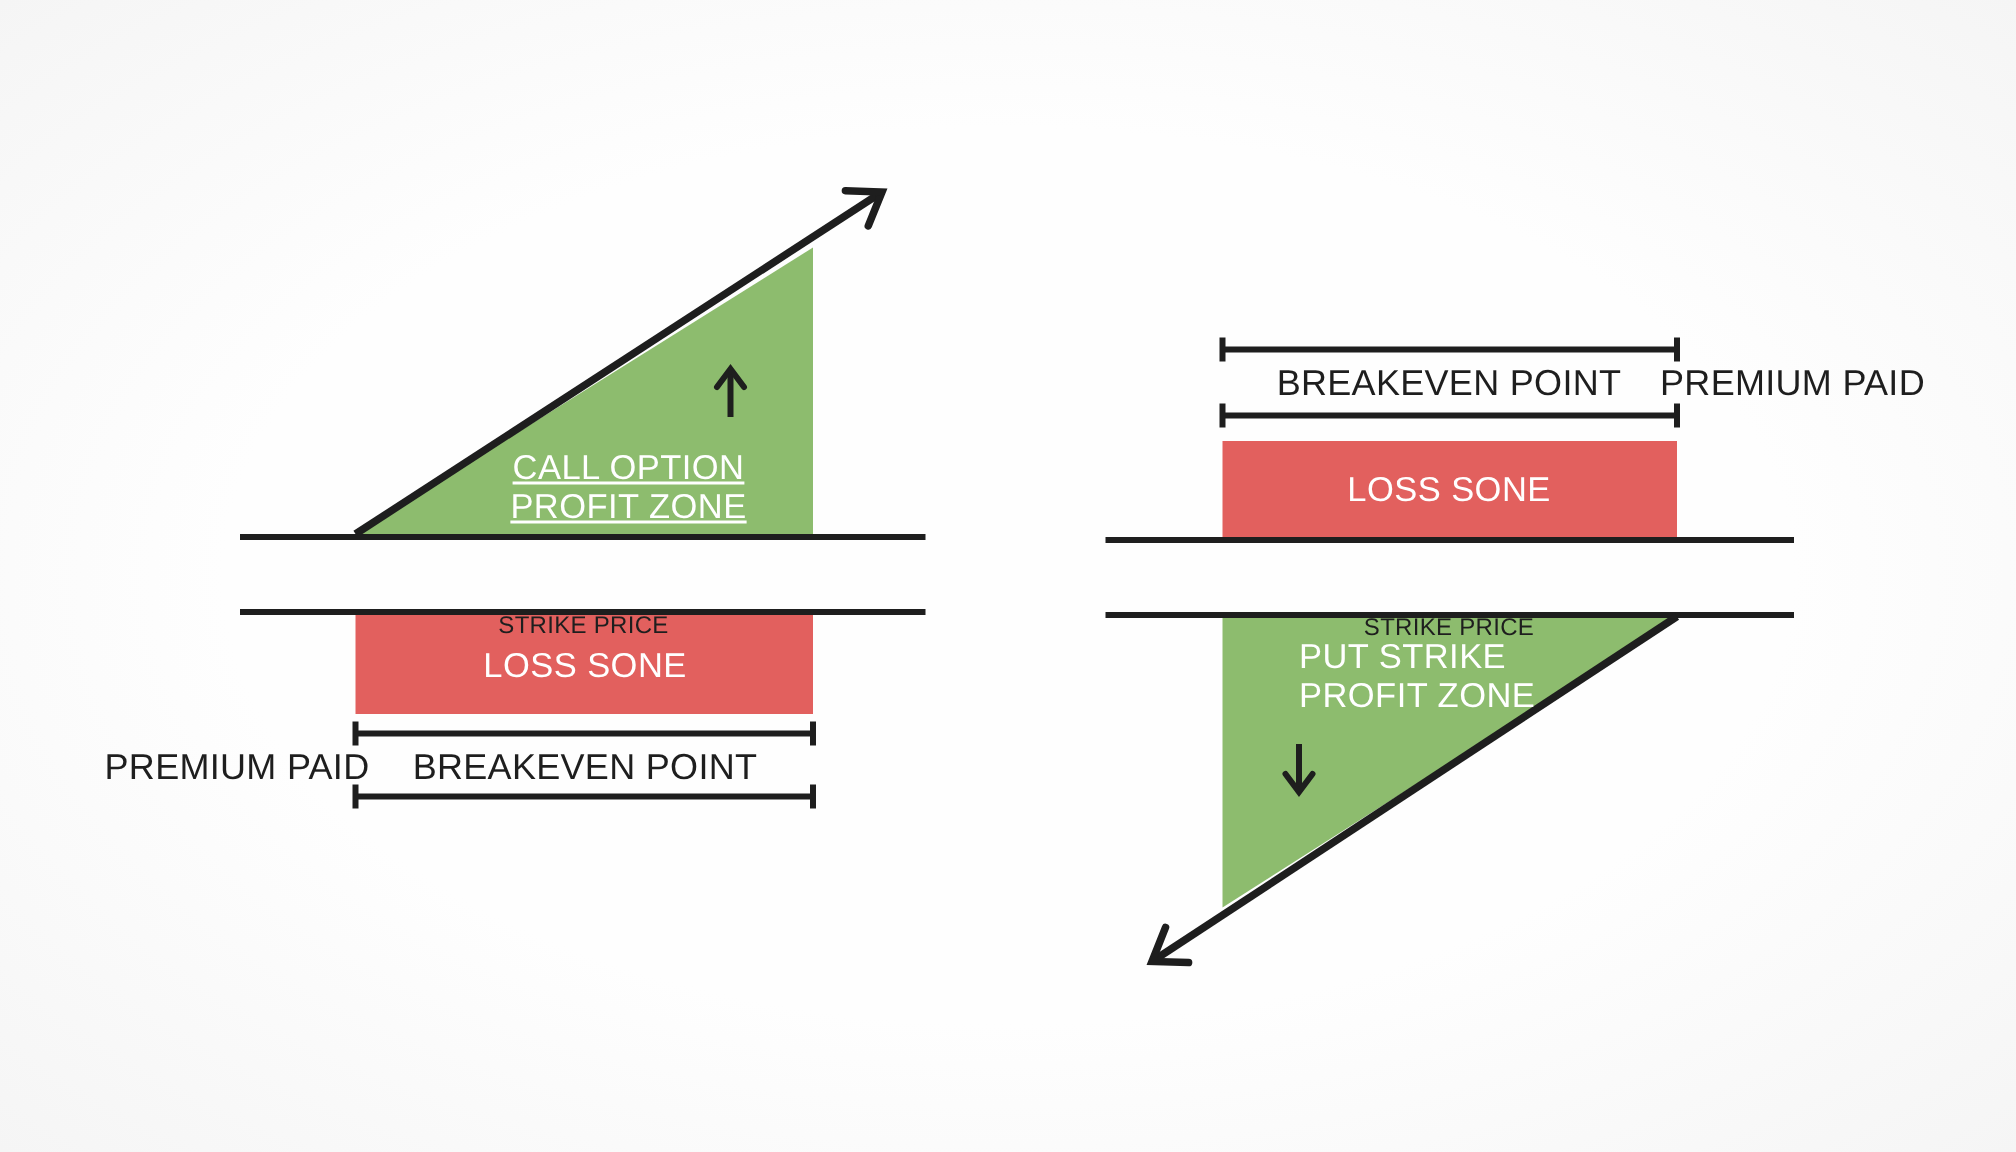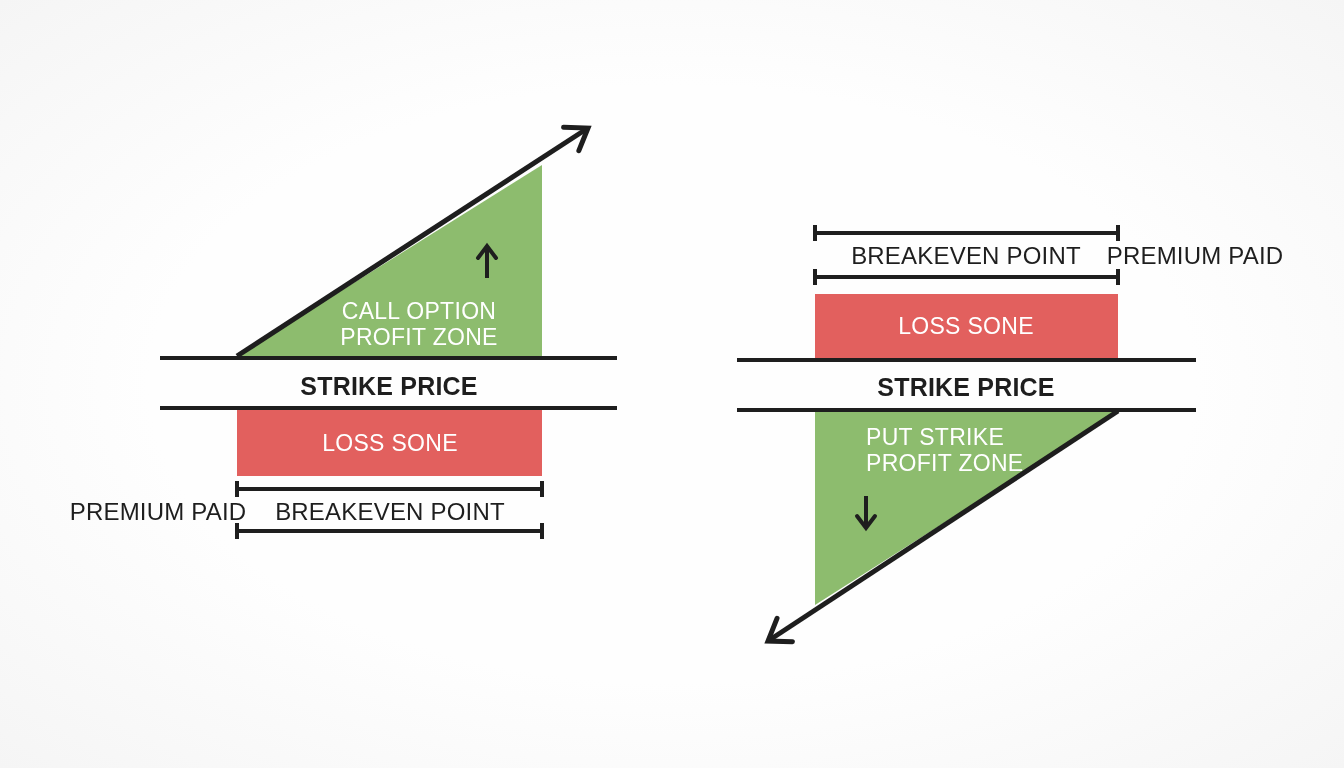--- a/index.html
+++ b/index.html
@@ -8,24 +8,24 @@
     position:relative;
     width:1344px;height:768px;
     background:radial-gradient(ellipse at center,#fefefe 55%,#f5f5f5 100%);
     overflow:hidden;
     font-family:"Liberation Sans","DejaVu Sans",sans-serif;
   }
   .shapes{position:absolute;left:0;top:0;width:1344px;height:768px;}
 
   .label{position:absolute;white-space:nowrap;color:#1e1e1e;}
   .zone-text{font-size:23px;font-weight:500;color:#ffffff;line-height:26px;letter-spacing:.3px;}
-  .strike-text{font-size:25px;font-weight:700;letter-spacing:.2px;}
+  .strike-text{font-size:16px;font-weight:400;letter-spacing:.2px;margin-top:32px;}
   .measure-text{font-size:24px;font-weight:400;letter-spacing:.2px;}
 
-  .t-call-zone{left:419px;top:324px;transform:translate(-50%,-50%);text-align:center;}
+  .t-call-zone{left:419px;top:324px;transform:translate(-50%,-50%);text-align:center;text-decoration:underline;}
   .t-call-strike{left:389px;top:386px;transform:translate(-50%,-50%);}
   .t-call-loss{left:390px;top:443px;transform:translate(-50%,-50%);}
   .t-call-premium{left:158px;top:512px;transform:translate(-50%,-50%);}
   .t-call-breakeven{left:390px;top:512px;transform:translate(-50%,-50%);}
 
   .t-put-breakeven{left:966px;top:256px;transform:translate(-50%,-50%);}
   .t-put-premium{left:1195px;top:256px;transform:translate(-50%,-50%);}
   .t-put-loss{left:966px;top:326px;transform:translate(-50%,-50%);}
   .t-put-strike{left:966px;top:387px;transform:translate(-50%,-50%);}
   .t-put-zone{left:866px;top:450px;transform:translateY(-50%);text-align:left;}

